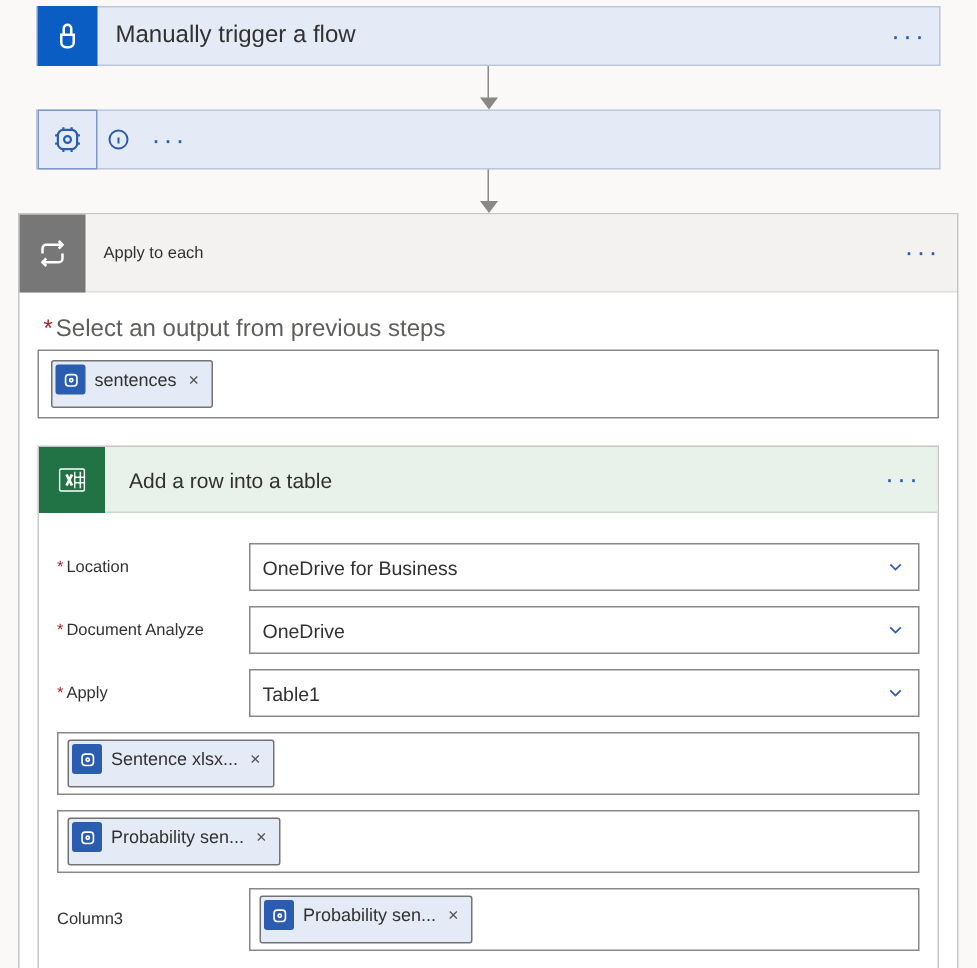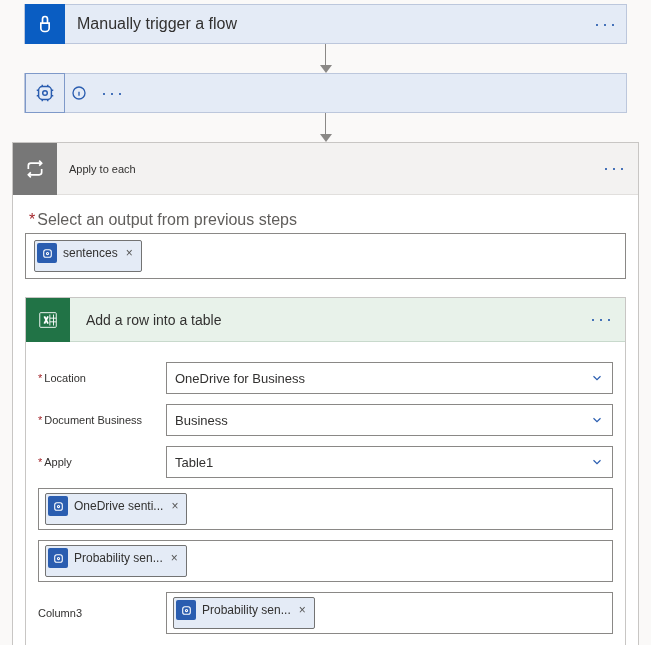--- a/index.html
+++ b/index.html
@@ -204,24 +204,24 @@
                 <span class="chev">
                   <svg width="14" height="14" viewBox="0 0 24 24" fill="none" stroke="#2a5db0" stroke-width="2">
                       <path d="M6 9l6 6 6-6"></path>
                     </svg>
                 </span>
               </div>
             </div>
           </div>
 
           <div class="field">
-            <div class="flabel"><span class="req">*</span><span>Document Business</span></div>
+            <div class="flabel"><span class="req">*</span><span>Document Analyze</span></div>
             <div class="fcontrol">
               <div class="selectlike">
-                <span>Business</span>
+                <span>OneDrive</span>
                 <span class="chev">
                   <svg width="14" height="14" viewBox="0 0 24 24" fill="none" stroke="#2a5db0" stroke-width="2">
                       <path d="M6 9l6 6 6-6"></path>
                     </svg>
                 </span>
               </div>
             </div>
           </div>
 
 
@@ -242,21 +242,21 @@
           <div class="field">
             <div class="fcontrol">
               <div class="tokensfield">
                 <span class="token">
                   <span class="ticon">
                     <svg width="13" height="13" viewBox="0 0 24 24" fill="none" stroke="white" stroke-width="2">
                         <rect x="5" y="5" width="14" height="14" rx="4"></rect>
                         <circle cx="12" cy="12" r="2"></circle>
                       </svg>
                   </span>
-                  <span>OneDrive senti...</span>
+                  <span>Sentence xlsx...</span>
                   <span class="tx">×</span>
                 </span>
               </div>
             </div>
           </div>
 
           <div class="field">
             <div class="fcontrol">
               <div class="tokensfield">
                 <span class="token">

